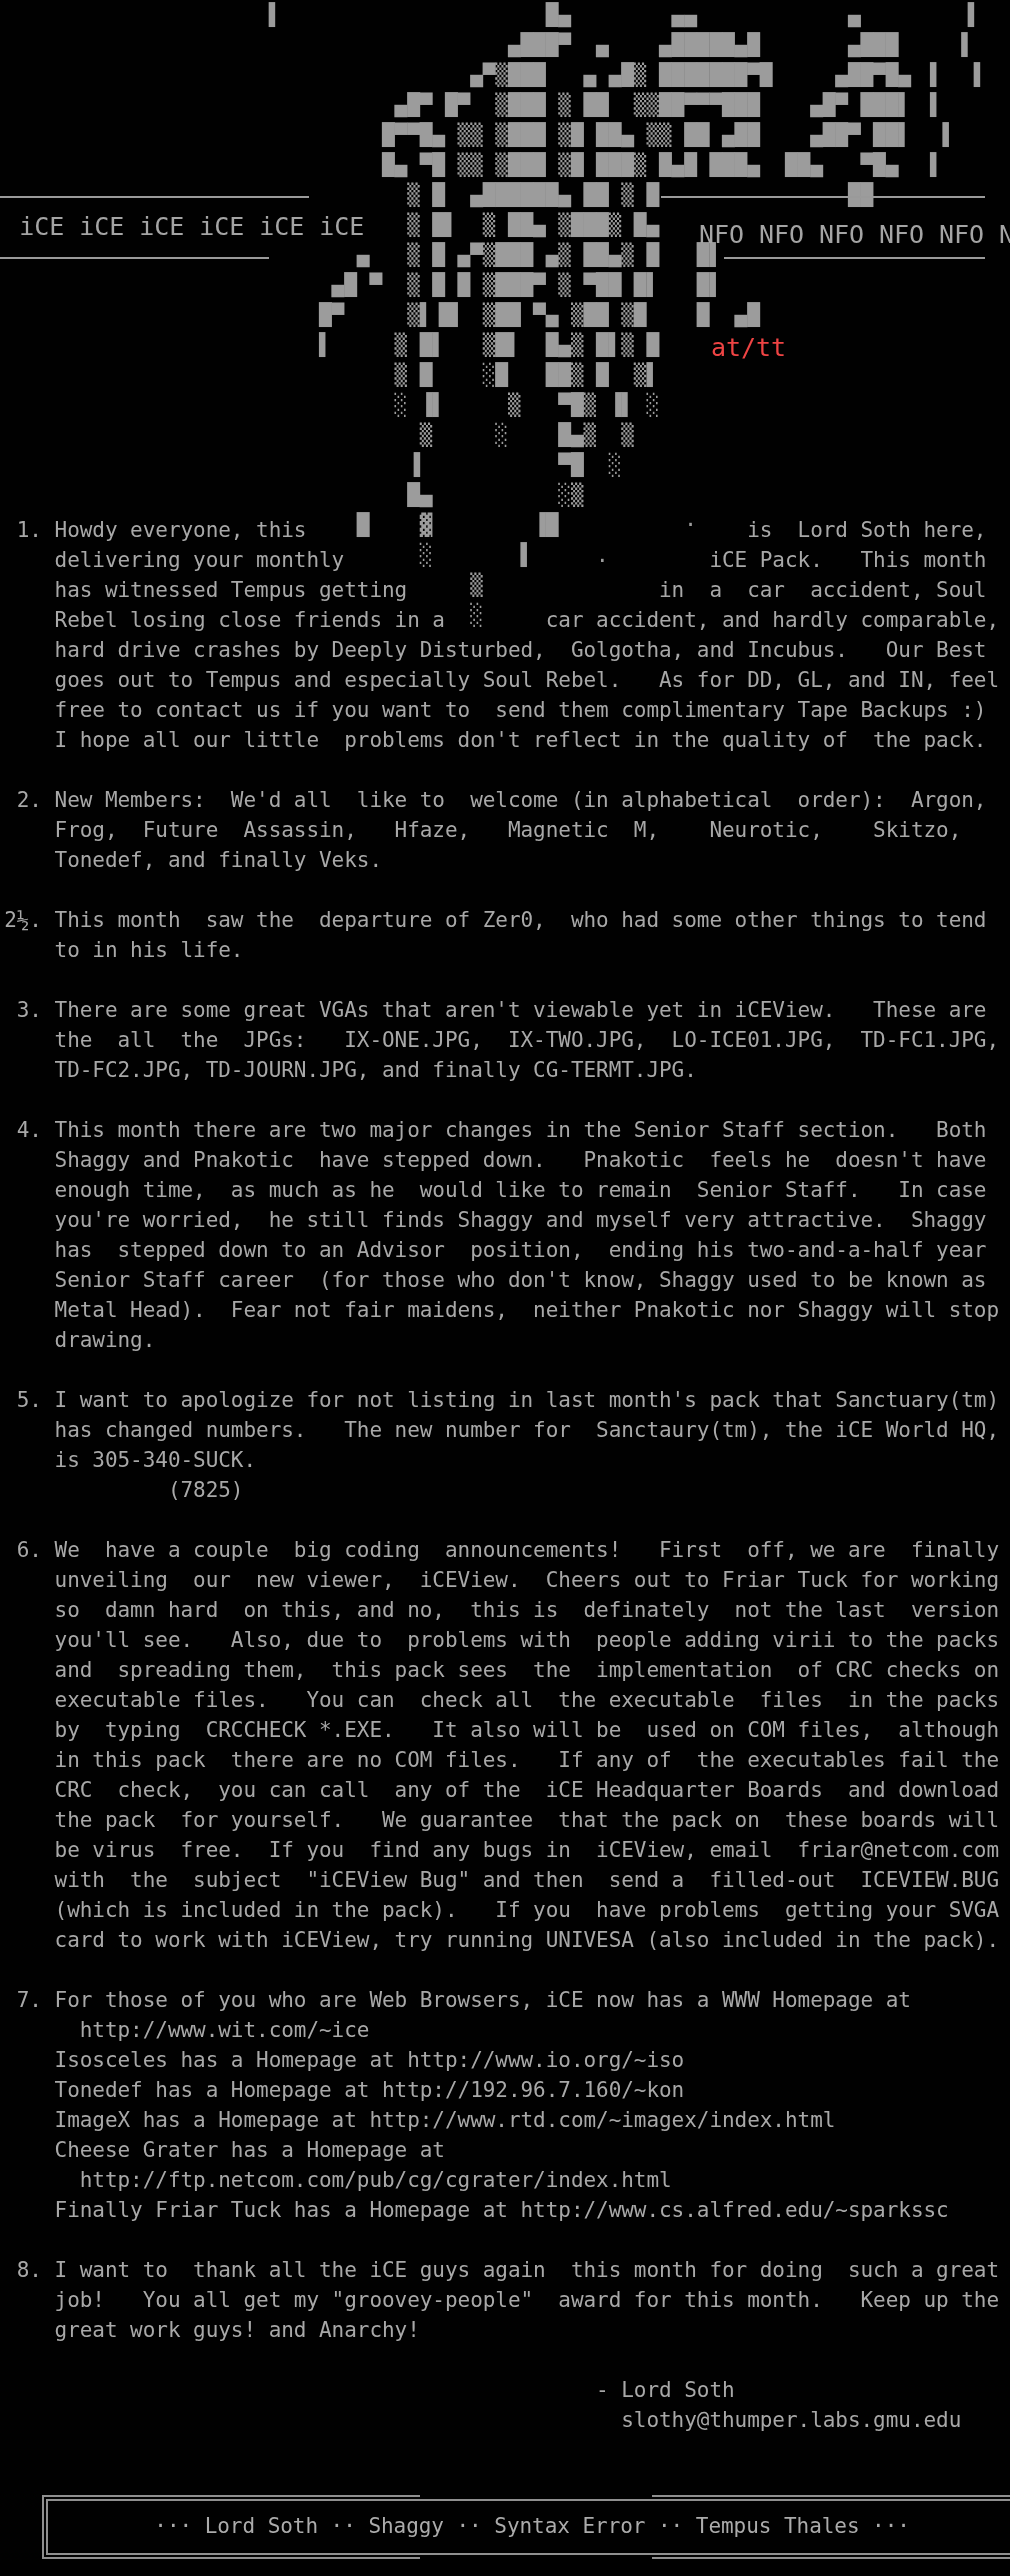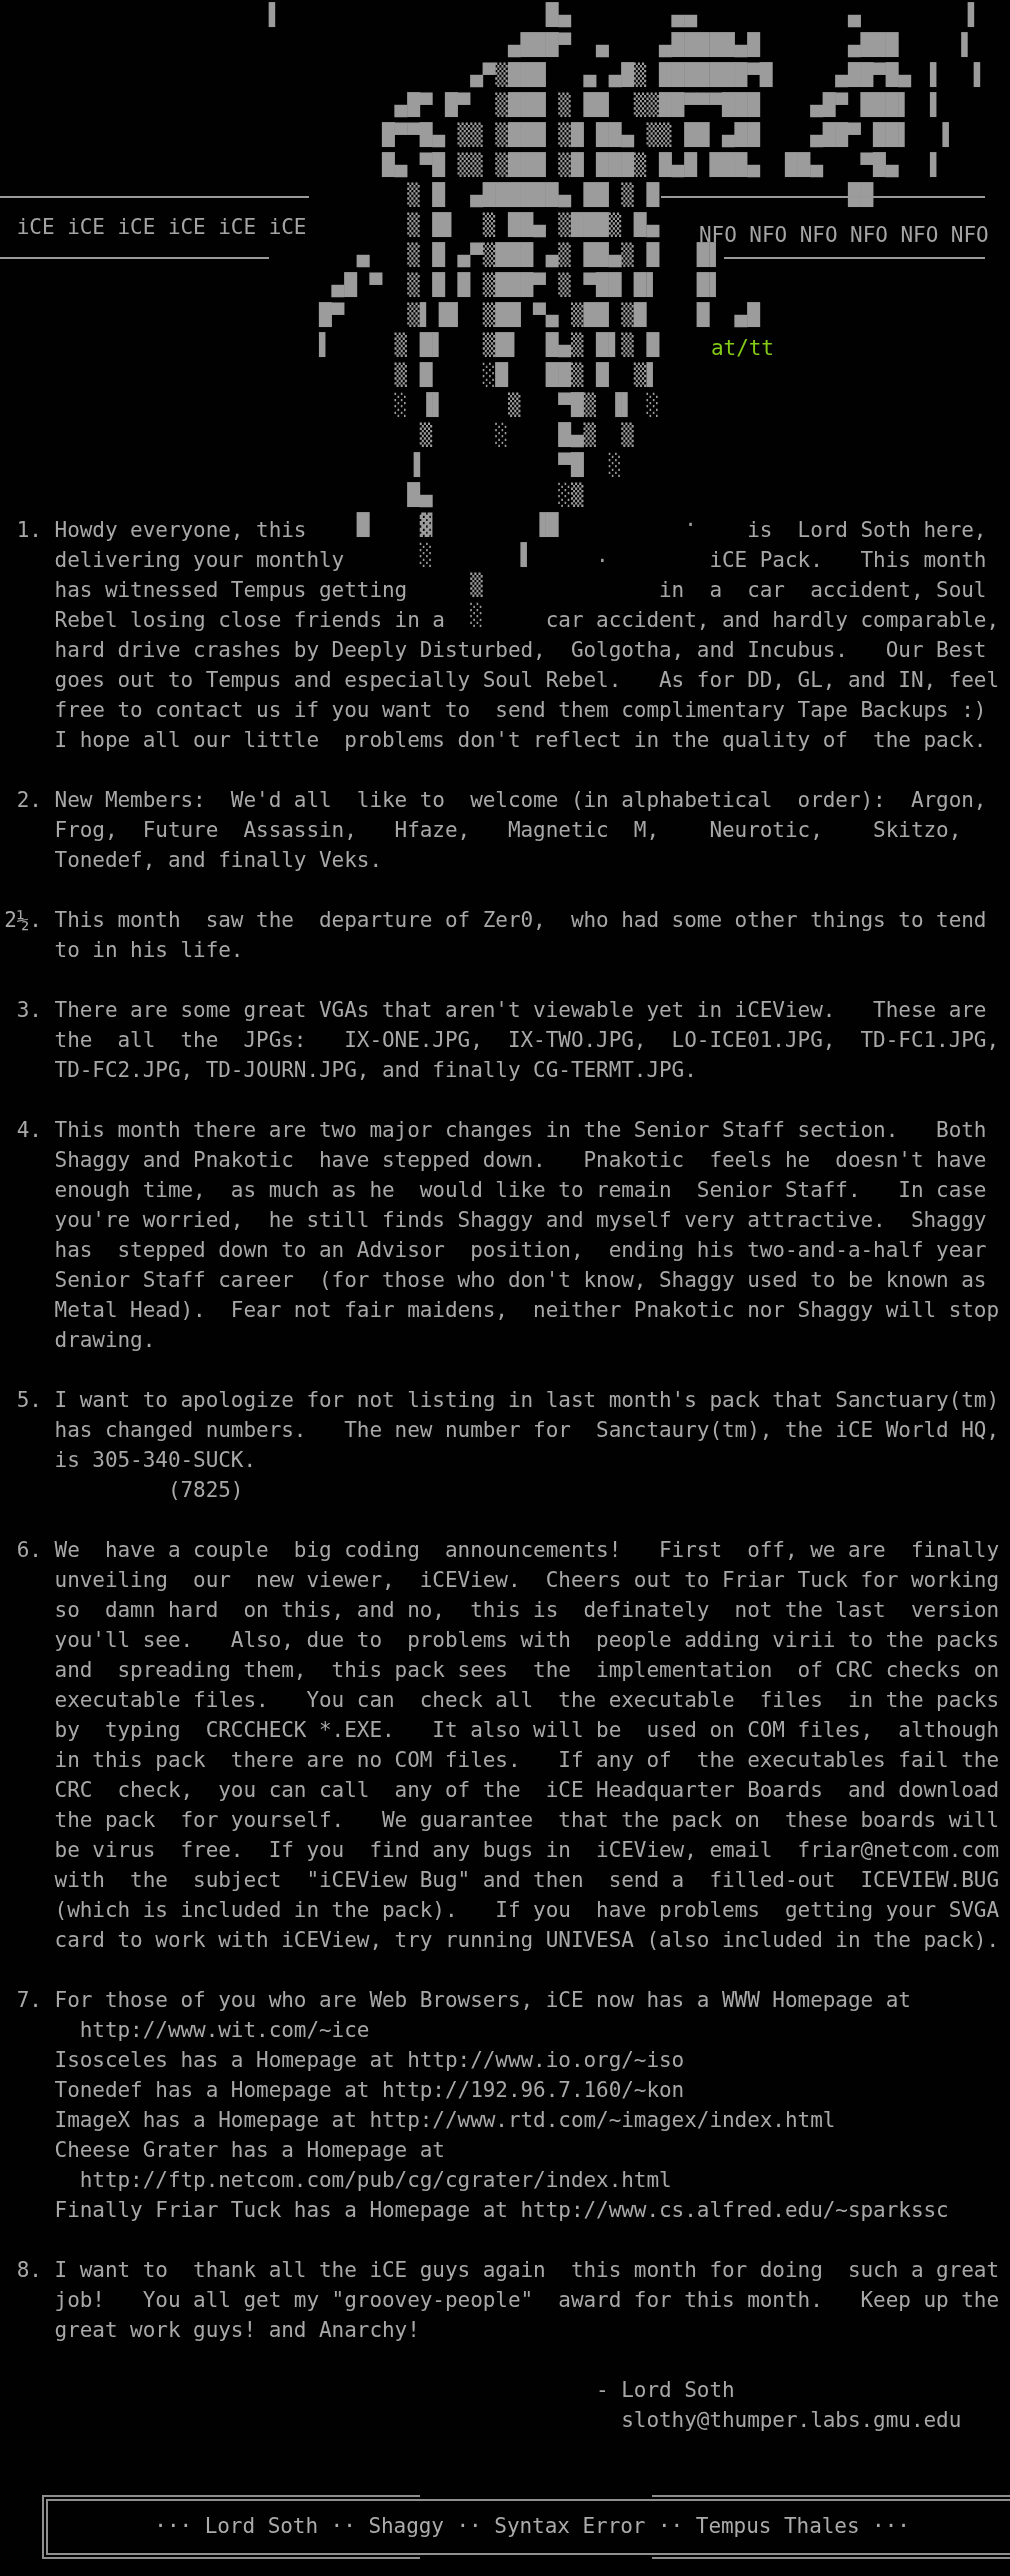--- a/index.html
+++ b/index.html
@@ -16,26 +16,26 @@
     font-size:21px;
     line-height:30px;
     letter-spacing:-0.05px;
     white-space:pre;
   }
   .layer{position:absolute;left:4.2px;top:0;}
   #logo-art{color:#9c9c9c;}
   #body-text{top:515px;color:#a8a8a8;}
   .banner{
     position:absolute;
-    font-size:21px;line-height:30px;letter-spacing:-0.05px;
+    font-size:25px;line-height:30px;letter-spacing:-0.05px;
     color:#a4a4a4;white-space:pre;
   }
   #ice-banner{left:4.2px;top:212px;}
   #nfo-banner{left:699px;top:212px;margin-top:8px;}
-  #artist-sig{left:711px;top:333px;color:#84cc16;}
+  #artist-sig{left:711px;top:333px;color:#ef4444;}
   .rule{position:absolute;height:2.1px;background:#9a9a9a;}
   #rule-left-top{left:0;top:196px;width:309px;}
   #rule-left-bottom{left:0;top:257px;width:269px;}
   #rule-right-top{left:661px;top:196px;width:324px;}
   #rule-right-bottom{left:724px;top:257px;width:261px;}
   #credits-bar{
     position:absolute;left:5.6px;top:2495px;
     width:981px;height:64px;
     box-sizing:border-box;
     border:6.3px double #8f8f8f;

